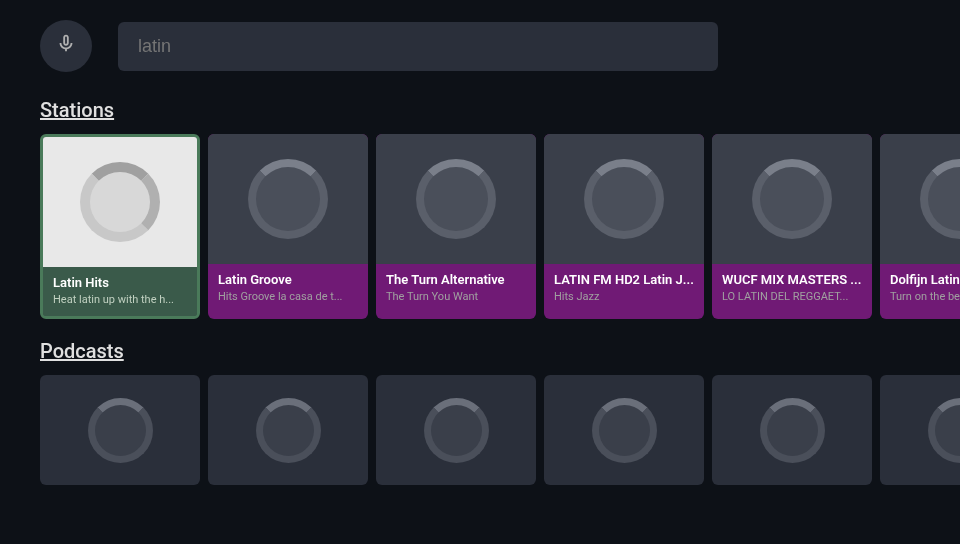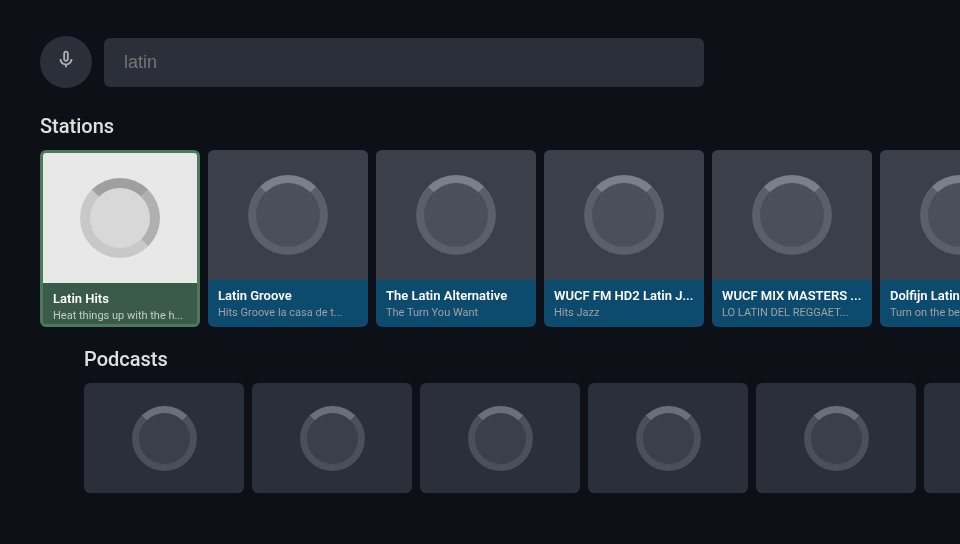--- a/index.html
+++ b/index.html
@@ -8,22 +8,22 @@
       height: 544px;
       background: #0d1117;
       font-family: 'Roboto', Arial, sans-serif;
       color: #ffffff;
       overflow: hidden;
     }
 
     .header {
       display: flex;
       align-items: center;
-      padding: 36px 40px 10px 40px;
-      gap: 12px;
+      padding: 20px 40px 10px 40px;
+      gap: 26px;
     }
 
     .mic-button {
       width: 52px;
       height: 52px;
       border-radius: 50%;
       background: #2a2f3a;
       border: none;
       display: flex;
       align-items: center;
@@ -47,20 +47,21 @@
       color: #cccccc;
       font-size: 18px;
       outline: none;
     }
 
     .section-title {
       font-size: 20px;
       font-weight: 500;
       color: #e0e0e0;
       margin: 16px 40px 12px 40px;
+      text-decoration: underline;
     }
 
     .cards-row {
       display: flex;
       gap: 8px;
       padding: 0 40px;
       overflow: hidden;
     }
 
     .station-card {
@@ -71,21 +72,21 @@
       cursor: pointer;
       position: relative;
     }
 
     .station-card.focused {
       background: #3a5a4a;
       border: 3px solid #4a7a5a;
     }
 
     .station-card:not(.focused) {
-      background: #0c4a6e;
+      background: #701a75;
     }
 
     .card-image {
       width: 100%;
       height: 130px;
       display: flex;
       align-items: center;
       justify-content: center;
       position: relative;
     }
@@ -115,21 +116,21 @@
       background: #d8d8d8;
     }
 
     .station-card:not(.focused) .loading-circle {
       border: 8px solid #5a5f6a;
       border-top-color: #7a7f8a;
       background: #4a4f5a;
     }
 
     .card-info {
-      padding: 8px 10px 2px 10px;
+      padding: 8px 10px 10px 10px;
     }
 
     .station-card.focused .card-info {
       background: #3a5a4a;
     }
 
     .card-name {
       font-size: 13px;
       font-weight: 600;
       color: #ffffff;
@@ -146,21 +147,20 @@
       overflow: hidden;
       text-overflow: ellipsis;
     }
 
     .station-card.focused .card-description {
       color: #c0d0c0;
     }
 
     .podcasts-section {
       margin-top: 20px;
-      margin-left: 44px;
     }
 
     .podcast-cards-row {
       display: flex;
       gap: 8px;
       padding: 0 40px;
     }
 
     .podcast-card {
       flex-shrink: 0;
@@ -202,47 +202,47 @@
 
   <div class="section-title">Stations</div>
 
   <div class="cards-row" id="stations-row">
       <div class="station-card focused">
       <div class="card-image">
         <div class="loading-circle"></div>
       </div>
       <div class="card-info">
         <div class="card-name">Latin Hits</div>
-        <div class="card-description">Heat things up with the h...</div>
+        <div class="card-description">Heat latin up with the h...</div>
       </div>
     </div>
       <div class="station-card">
       <div class="card-image">
         <div class="loading-circle"></div>
       </div>
       <div class="card-info">
         <div class="card-name">Latin Groove</div>
         <div class="card-description">Hits Groove la casa de t...</div>
       </div>
     </div>
       <div class="station-card">
       <div class="card-image">
         <div class="loading-circle"></div>
       </div>
       <div class="card-info">
-        <div class="card-name">The Latin Alternative</div>
+        <div class="card-name">The Turn Alternative</div>
         <div class="card-description">The Turn You Want</div>
       </div>
     </div>
       <div class="station-card">
       <div class="card-image">
         <div class="loading-circle"></div>
       </div>
       <div class="card-info">
-        <div class="card-name">WUCF FM HD2 Latin J...</div>
+        <div class="card-name">LATIN FM HD2 Latin J...</div>
         <div class="card-description">Hits Jazz</div>
       </div>
     </div>
       <div class="station-card">
       <div class="card-image">
         <div class="loading-circle"></div>
       </div>
       <div class="card-info">
         <div class="card-name">WUCF MIX MASTERS ...</div>
         <div class="card-description">LO LATIN DEL REGGAET...</div>

